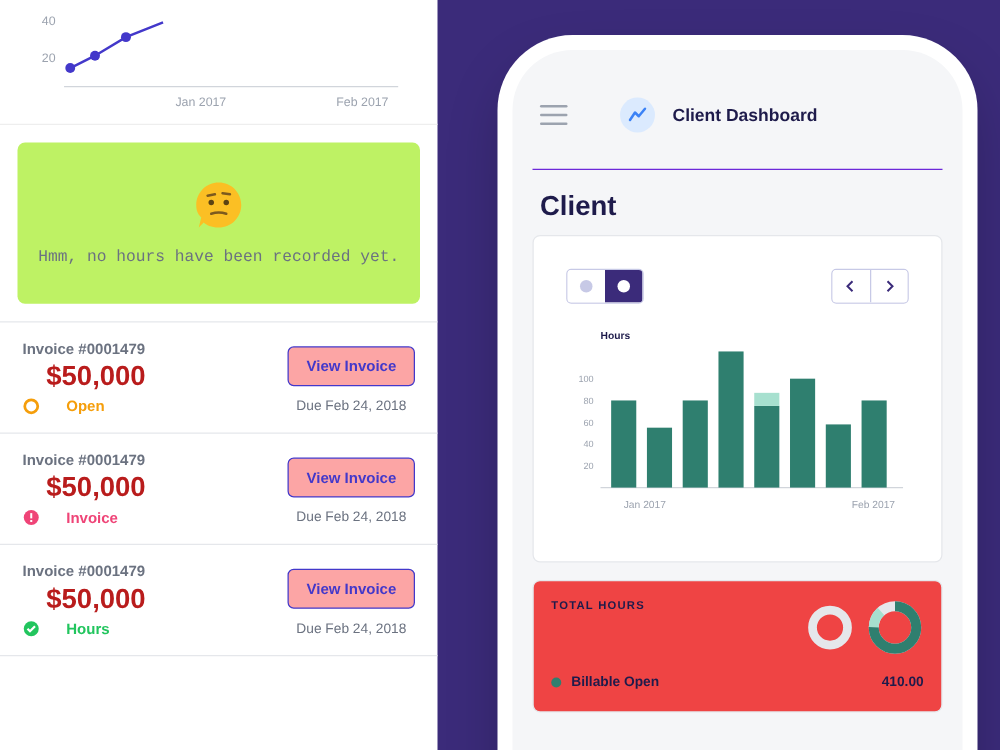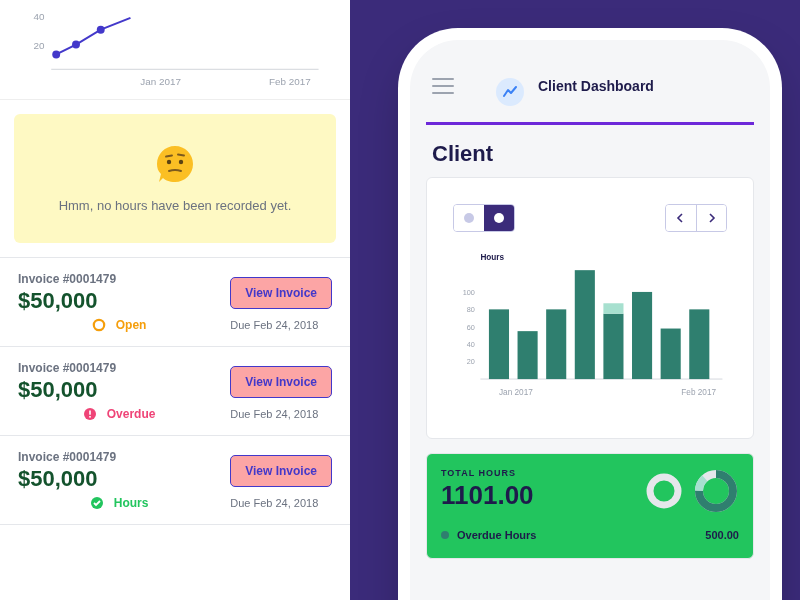--- a/index.html
+++ b/index.html
@@ -1,59 +1,59 @@
 <!DOCTYPE html>
 <html><head>
 <meta charset="utf-8">
 <style>
   * { box-sizing: border-box; margin: 0; padding: 0; }
   body { font-family: -apple-system, BlinkMacSystemFont, 'Segoe UI', sans-serif; background:#3b2b7a; width:800px; height:600px; overflow:hidden; position:relative; }
   .left-panel { position:absolute; left:0; top:0; width:350px; height:600px; background:#fff; }
   .mini-chart { height:100px; padding:0 20px; border-bottom:1px solid #eee; }
   .mini-chart svg { width:100%; height:100%; }
   .axis-text { font-size:10px; fill:#9ca3af; }
-  .empty-card { margin:14px; background:#fef9c3; border-radius:6px; padding:30px 14px; text-align:center; }
+  .empty-card { margin:14px; background:#bef264; border-radius:6px; padding:30px 14px; text-align:center;font-family:Liberation Mono, monospace; }
   .emoji-face { width:40px; height:40px; margin:0 auto 14px; position:relative; }
   .emoji-face svg { width:100%; height:100%; }
   .empty-text { color:#6b7280; font-size:13px; font-weight:500; }
   .invoice-list { border-top:1px solid #e5e7eb; }
   .invoice-item { padding:14px 18px; border-bottom:1px solid #e5e7eb; display:grid; grid-template-columns:1fr auto; grid-template-rows:auto auto auto; column-gap:10px; align-items:center; }
   .inv-number { color:#6b7280; font-size:12px; font-weight:600; grid-column:1; grid-row:1; }
-  .inv-amount { color:#14532d; font-size:22px; font-weight:700; grid-column:1; grid-row:2; margin-top:2px; }
-  .inv-status { display:flex; align-items:center; gap:10px; font-size:12px; font-weight:600; grid-column:1; grid-row:3; margin-top:4px;justify-content:center; }
+  .inv-amount { color:#b91c1c; font-size:22px; font-weight:700; grid-column:1; grid-row:2; margin-top:2px;margin-left:19px; }
+  .inv-status { display:flex; align-items:center; gap:21px; font-size:12px; font-weight:600; grid-column:1; grid-row:3; margin-top:4px; }
   .inv-status .status-icon { width:14px; height:14px; display:inline-flex; }
   .status-open { color:#f59e0b; }
   .status-overdue { color:#ef4477; }
   .status-paid { color:#22c55e; }
   .btn-view { grid-column:2; grid-row:1 / span 2; border:1.5px solid #4338ca; color:#4338ca; background:#fca5a5; border-radius:5px; padding:8px 14px; font-size:12px; font-weight:700; cursor:pointer; }
-  .inv-due { grid-column:2; grid-row:3; font-size:11px; color:#6b7280; text-align:left; margin-top:4px; }
+  .inv-due { grid-column:2; grid-row:3; font-size:11px; color:#6b7280; text-align:center; margin-top:4px; }
 
   .phone { position:absolute; right:30px; top:40px; width:360px; height:700px; background:#f5f6f8; border-radius:48px; box-shadow:0 0 0 12px #fff, 0 20px 50px rgba(0,0,0,.3); overflow:hidden; }
   .phone-inner { padding:30px 16px 0; }
-  .app-header { display:flex; align-items:flex-start; gap:14px; padding:8px 6px 16px; border-bottom:3px solid #6d28d9; }
+  .app-header { display:flex; align-items:center; gap:14px; padding:8px 6px 29px; border-bottom:1px solid #6d28d9; }
   .hamburger { width:22px; height:16px; display:flex; flex-direction:column; justify-content:space-between; cursor:pointer; }
   .hamburger span { height:2px; background:#9ca3af; border-radius:2px; }
   .logo-badge { width:28px; height:28px; border-radius:50%; background:#dbeafe; display:flex; align-items:center; justify-content:center; margin-left:28px; }
   .logo-badge svg { width:16px; height:16px; }
   .app-title { color:#1e1b4b; font-size:14px; font-weight:700; }
   .section-title { color:#1e1b4b; font-size:22px; font-weight:800; padding:16px 6px 10px; }
   .budget-card { background:#fff; border:1px solid #e5e7eb; border-radius:6px; padding:26px; }
   .budget-toolbar { display:flex; justify-content:space-between; align-items:center; margin-bottom:10px; }
   .toggle-group { display:flex; border:1px solid #c7c9e6; border-radius:4px; overflow:hidden; }
   .toggle-btn { width:30px; height:26px; display:flex; align-items:center; justify-content:center; background:#fff; cursor:pointer; }
   .toggle-btn.active { background:#3b2b7a; }
   .toggle-dot { width:10px; height:10px; border-radius:50%; }
   .toggle-btn:not(.active) .toggle-dot { background:#c7c9e6; }
   .toggle-btn.active .toggle-dot { background:#fff; }
   .nav-group { display:flex; border:1px solid #c7c9e6; border-radius:4px; overflow:hidden; }
   .nav-btn { width:30px; height:26px; display:flex; align-items:center; justify-content:center; background:#fff; cursor:pointer; color:#3b2b7a; }
   .nav-btn + .nav-btn { border-left:1px solid #c7c9e6; }
   .bar-chart { height:170px; position:relative; }
   .bar-chart svg { width:100%; height:100%; }
-  .totals-card { background:#22c55e; border:1px solid #e5e7eb; border-radius:6px; padding:14px; margin-top:14px; display:grid; grid-template-columns:1fr auto; column-gap:8px; }
+  .totals-card { background:#ef4444; border:1px solid #e5e7eb; border-radius:6px; padding:14px; margin-top:14px; display:grid; grid-template-columns:1fr auto; column-gap:8px; }
   .totals-label { color:#1e1b4b; font-size:9px; font-weight:700; letter-spacing:1px; }
   .totals-value { color:#1e1b4b; font-size:26px; font-weight:700; margin-top:2px; }
   .donut-area { grid-column:2; grid-row:1 / span 2; display:flex; align-items:center; gap:10px; }
   .legend { grid-column:1 / span 2; margin-top:12px; }
   .legend-row { display:flex; align-items:center; justify-content:space-between; font-size:11px; color:#1e1b4b; padding:3px 0; font-weight:600; }
   .legend-left { display:flex; align-items:center; gap:8px; }
   .legend-dot { width:8px; height:8px; border-radius:50%; }
 </style>
 </head>
 <body>
@@ -107,21 +107,21 @@
         <button class="btn-view">View Invoice</button>
         <div class="inv-amount">$50,000</div>
         <div class="inv-status status-overdue">
           <span class="status-icon">
             <svg viewBox="0 0 14 14">
               <circle cx="7" cy="7" r="6" fill="#ef4477"></circle>
               <rect x="6.2" y="3.5" width="1.6" height="4.2" fill="#fff"></rect>
               <rect x="6.2" y="9" width="1.6" height="1.6" fill="#fff"></rect>
             </svg>
           </span>
-          <span>Overdue</span>
+          <span>Invoice</span>
         </div>
         <div class="inv-due">Due Feb 24, 2018</div>
       </div>
       <div class="invoice-item">
         <div class="inv-number">Invoice #0001479</div>
         <button class="btn-view">View Invoice</button>
         <div class="inv-amount">$50,000</div>
         <div class="inv-status status-paid">
           <span class="status-icon">
             <svg viewBox="0 0 14 14">
@@ -198,36 +198,35 @@
             <rect x="258.6666666666667" y="65.6923076923077" width="22" height="76.3076923076923" fill="#2f7f6f"></rect>
             <text x="50.333333333333336" y="160" font-size="9" fill="#9ca3af">Jan 2017</text>
             <text x="250" y="160" font-size="9" fill="#9ca3af">Feb 2017</text>
           </svg>
       </div>
     </div>
 
     <div class="totals-card">
       <div>
         <div class="totals-label">TOTAL HOURS</div>
-        <div class="totals-value">1101.00</div>
       </div>
       <div class="donut-area">
         <svg width="38" height="38" viewBox="0 0 38 38">
             <circle cx="19" cy="19" r="14" fill="none" stroke="#e5e7eb" stroke-width="7"></circle>
           </svg>
         <svg width="46" height="46" viewBox="0 0 46 46">
           <circle cx="23" cy="23" r="17" fill="none" stroke="#e5e7eb" stroke-width="8"></circle>
           <circle cx="23" cy="23" r="17" fill="none" stroke="#2f7f6f" stroke-width="8" stroke-dasharray="80 27" transform="rotate(-90 23 23)"></circle>
           <circle cx="23" cy="23" r="17" fill="none" stroke="#a7e0cf" stroke-width="8" stroke-dasharray="14 93" stroke-dashoffset="-80" transform="rotate(-90 23 23)"></circle>
         </svg>
       </div>
       <div class="legend" id="legend">
           <div class="legend-row">
             <div class="legend-left">
               <span class="legend-dot" style="background:#2f7f6f"></span>
-              <span>Overdue Hours</span>
-            </div>
-            <span>500.00</span>
+              <span>Billable Open</span>
+            </div>
+            <span>410.00</span>
           </div>
         </div>
     </div>
   </div>
 </div>
 
 </body></html>

